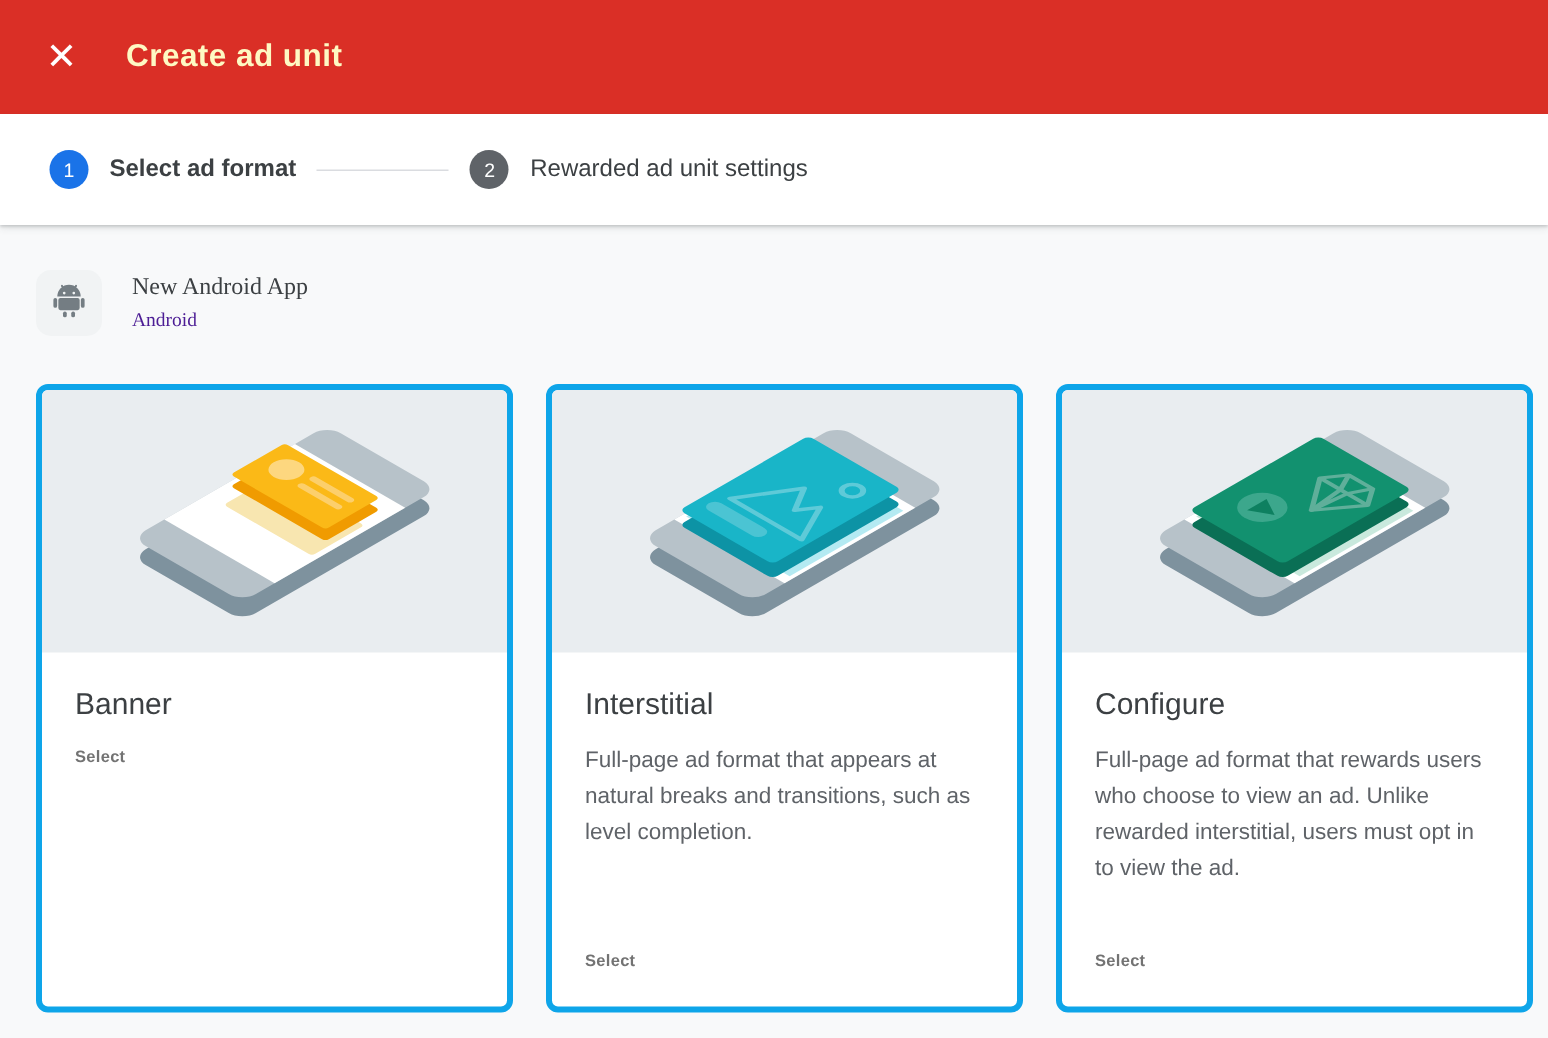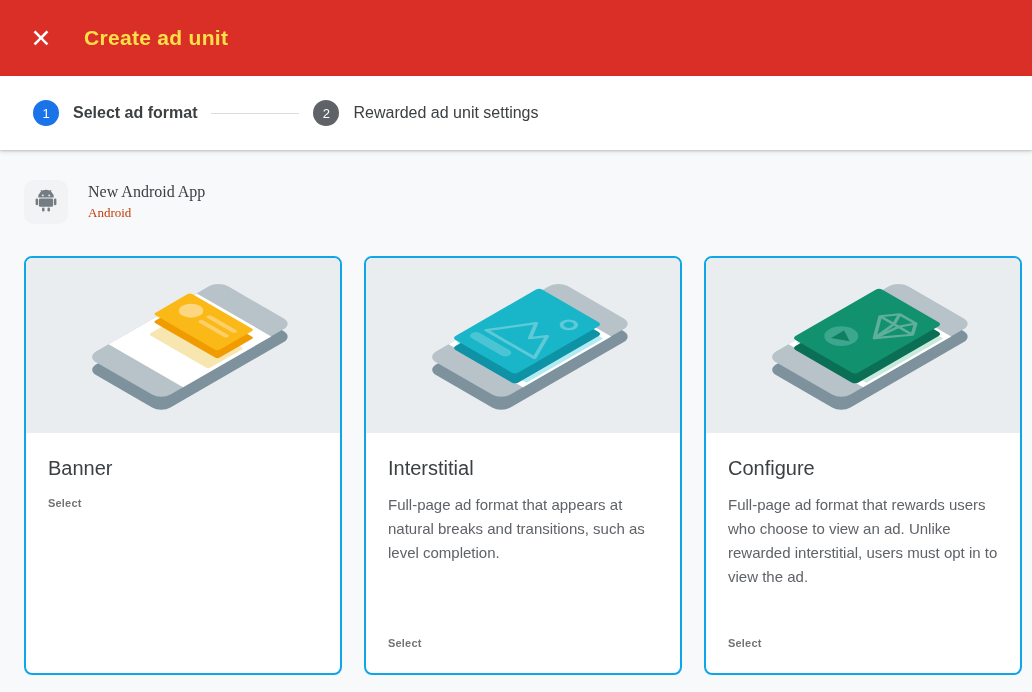--- a/index.html
+++ b/index.html
@@ -5,21 +5,21 @@
   * { margin:0; padding:0; box-sizing:border-box; }
   html,body { width:1032px; height:692px; overflow:hidden;
     font-family:"Liberation Sans", sans-serif; background:#F8F9FA; }
 
   
   .header { height:76px; background:#DA2F26; display:flex; align-items:center;
     padding:0 24px; }
   .close-btn { width:34px; height:34px; display:flex; align-items:center;
     justify-content:center; color:#FFFFFF; font-size:25px; cursor:pointer;
     line-height:1; }
-  .header-title { color:#fde047; font-size:21px; font-weight:600;
+  .header-title { color:#fef9c3; font-size:21px; font-weight:600;
     letter-spacing:.3px; margin-left:26px; }
 
   
   .stepper { height:74px; background:#FFFFFF; display:flex; align-items:center;
     padding:0 33px; box-shadow:0 1px 2px rgba(60,64,67,.22), 0 2px 5px rgba(60,64,67,.12);
     position:relative; z-index:2; }
   .step { display:flex; align-items:center; }
   .step-circle { width:26px; height:26px; border-radius:50%; color:#FFFFFF;
     font-size:13px; font-weight:500; display:flex; align-items:center;
     justify-content:center; flex:none; }
@@ -29,26 +29,26 @@
   .step-label.active { font-weight:600; }
   .connector { width:88px; height:1px; background:#DADCE0; margin:0 14px; }
 
   
   .content { padding:30px 24px 0; }
   .app-row { display:flex; align-items:center; margin-bottom:32px; }
   .app-icon { width:44px; height:44px; border-radius:10px; background:#F1F3F4;
     display:flex; align-items:center; justify-content:center; flex:none; }
   .app-text { margin-left:20px;font-family:Liberation Serif, serif; }
   .app-name { font-size:16px; color:#3C4043; }
-  .app-platform { font-size:13px; color:#c2410c; margin-top:4px; }
+  .app-platform { font-size:13px; color:#4c1d95; margin-top:4px; }
 
   
   .cards { display:flex; gap:22px; }
   .card { width:318px; height:419px; flex:none; background:#FFFFFF;
-    border:2px solid #0ea5e9; border-radius:8px; display:flex;
+    border:4px solid #0ea5e9; border-radius:8px; display:flex;
     flex-direction:column; overflow:hidden; }
   .card-illustration { height:175px; background:#E9EDF0; flex:none; }
   .card-illustration svg { display:block; width:100%; height:100%; }
   .card-body { flex:1; display:flex; flex-direction:column; padding:18px 22px 20px; }
   .card-title { font-size:20px; font-weight:400; color:#3C4043; margin:6px 0 13px; }
   .card-desc { font-size:15px; color:#5F6368; line-height:24px; flex:1; }
   .select-link { font-size:11px; font-weight:600; color:#737373;
     letter-spacing:.2px; cursor:pointer; align-self:flex-start; padding:4px 0; }
 </style>
 </head>

